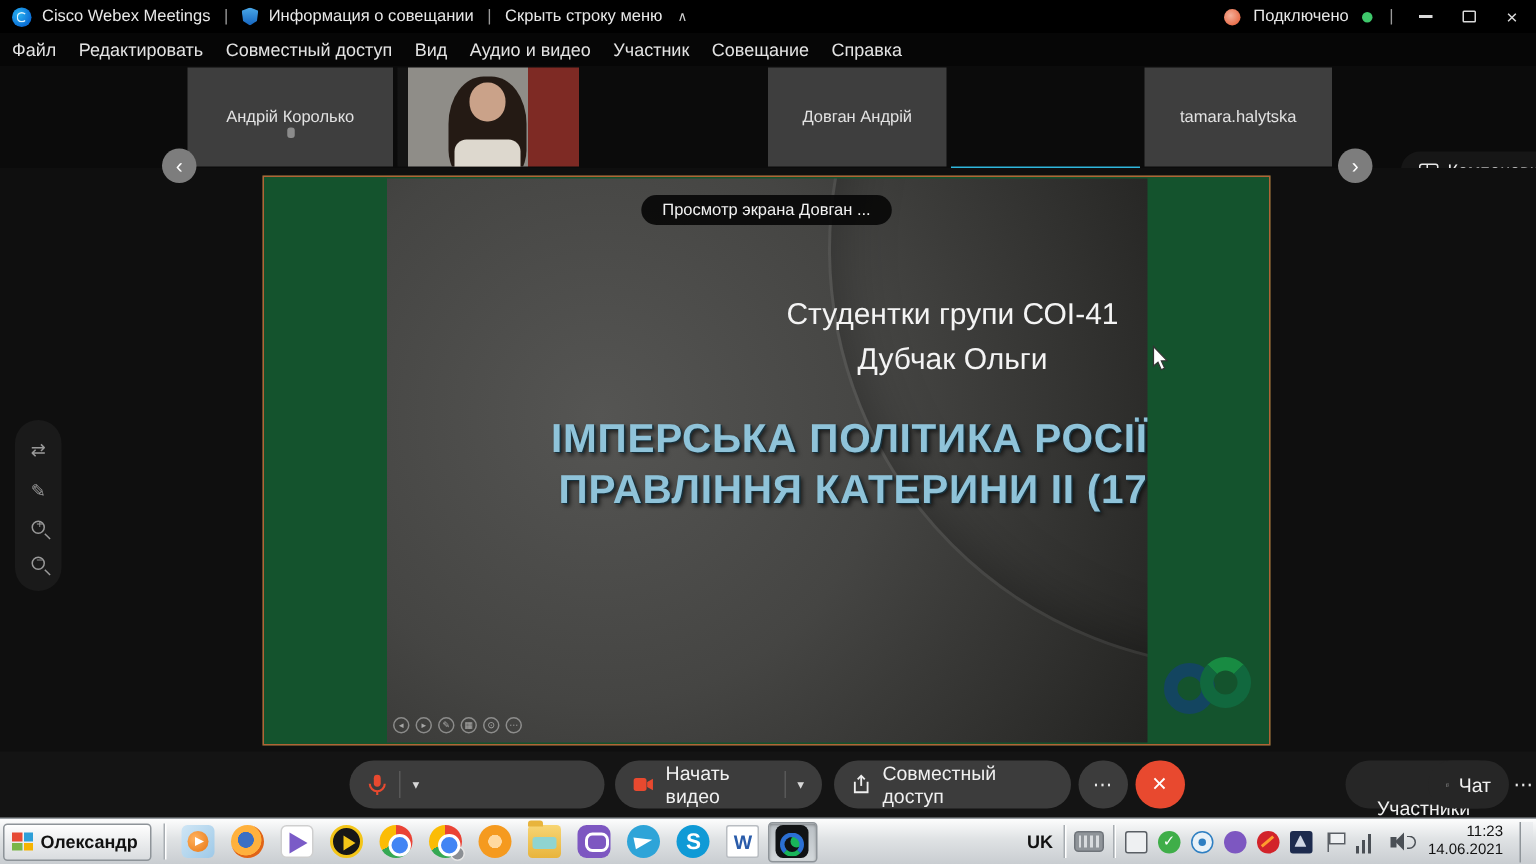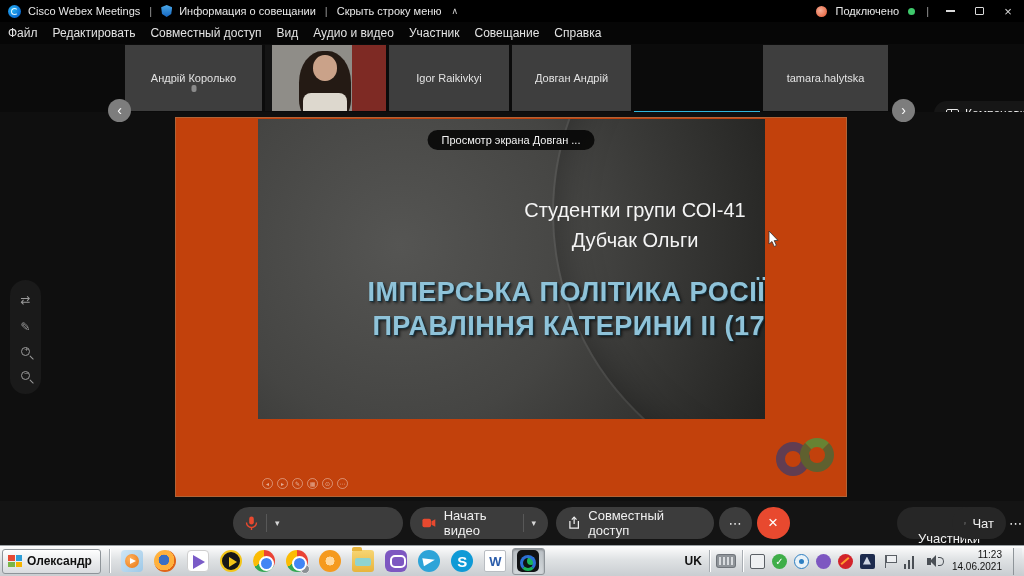--- a/index.html
+++ b/index.html
@@ -49,22 +49,22 @@
   .vm-hair{position:absolute;left:48px;top:4px;width:30px;height:12px;border-radius:50% 50% 0 0;background:#e7e5e2;}
   .tile.active{border:2px solid var(--active-blue);}
   .name-overlay{position:absolute;left:50%;transform:translateX(-50%);bottom:1px;background:rgba(0,0,0,.78);color:#fff;font-size:11px;padding:1px 6px;white-space:nowrap;}
   #layout-btn{position:absolute;left:934px;top:57px;height:25px;padding:0 12px;background:#161616;border-radius:13px;display:flex;align-items:center;gap:6px;color:#efefef;font-size:12px;}
   .grid-icon{width:13px;height:10px;border:1.2px solid #e8e8e8;border-radius:2px;position:relative;}
   .grid-icon:after{content:"";position:absolute;left:4px;top:0;bottom:0;width:1.2px;background:#e8e8e8;}
   .grid-icon:before{content:"";position:absolute;left:0;right:0;top:3.5px;height:1.2px;background:#e8e8e8;}
 
   
   #main{position:absolute;left:0;top:112px;width:1024px;height:389px;background:#0f0f0f;}
-  #share-region{position:absolute;left:175px;top:5px;width:672px;height:380px;border:1px solid var(--share-orange);background:#c2410c;}
-  #slide{position:absolute;left:82px;top:1px;width:507px;height:300px;background:radial-gradient(circle at 28% 42%,#555553,#454543 45%,#31312f 78%,#232321 100%);overflow:hidden;}
+  #share-region{position:absolute;left:175px;top:5px;width:672px;height:380px;border:1px solid var(--share-orange);background:#14532d;}
+  #slide{position:absolute;left:82px;top:1px;width:507px;height:376px;background:radial-gradient(circle at 28% 42%,#555553,#454543 45%,#31312f 78%,#232321 100%);overflow:hidden;}
   .slide-circle{position:absolute;left:58%;top:-62%;width:560px;height:560px;border-radius:50%;border:2px solid rgba(255,255,255,.07);box-shadow:0 0 40px rgba(0,0,0,.35) inset;}
   #share-banner{position:absolute;left:50%;transform:translateX(-50%);top:12px;background:rgba(8,8,8,.92);color:#f2f2f2;font-size:11px;padding:4px 14px;border-radius:12px;white-space:nowrap;z-index:4;}
   .slide-subtitle{position:absolute;left:157px;top:76px;width:440px;text-align:center;color:#f4f4f4;font-size:20px;line-height:30px;z-index:2;}
   .slide-title{position:absolute;left:92px;top:156px;width:478px;text-align:center;color:var(--slide-blue);font-weight:bold;font-size:27px;line-height:34px;letter-spacing:.5px;text-shadow:1px 1px 0 #17323e,2px 2px 3px rgba(0,0,0,.65);z-index:2;}
   #deck-controls{position:absolute;left:86px;bottom:7px;display:flex;gap:4px;z-index:3;}
   .deck-btn{width:11px;height:11px;border-radius:50%;border:1px solid rgba(255,255,255,.4);color:rgba(255,255,255,.55);font-size:6px;display:flex;align-items:center;justify-content:center;line-height:1;}
   #watermark{position:absolute;left:600px;top:318px;width:62px;height:46px;opacity:.55;filter:blur(.4px);}
   .wm-c1{position:absolute;left:0;top:6px;width:34px;height:34px;border-radius:50%;border:9px solid #133a8a;}
   .wm-c2{position:absolute;left:24px;top:2px;width:34px;height:34px;border-radius:50%;border:9px solid #0f7a4d;border-top-color:#1db954;}
   #cursor{position:absolute;left:768px;top:118px;z-index:9;}
@@ -203,23 +203,20 @@
       <span class="pname">Андрій Королько</span>
       <span class="tiny-mic"></span>
     </div>
 
     <div class="tile video-woman" style="left:265px;width:121px;">
       <span class="vw-hair"></span>
       <span class="vw-face"></span>
       <span class="vw-dress"></span>
     </div>
 
-    <div class="tile" style="left:389px;width:120px;">
-      <span class="pname">Igor Raikivkyi</span>
-    </div>
 
     <div class="tile" style="left:512px;width:119px;">
       <span class="pname">Довган Андрій</span>
     </div>
 
     <div class="tile video-man active" style="left:634px;width:126px;">
       <span class="vm-books"></span>
       <span class="vm-suit"></span>
       <span class="vm-shirt"></span>
       <span class="vm-face"></span>

